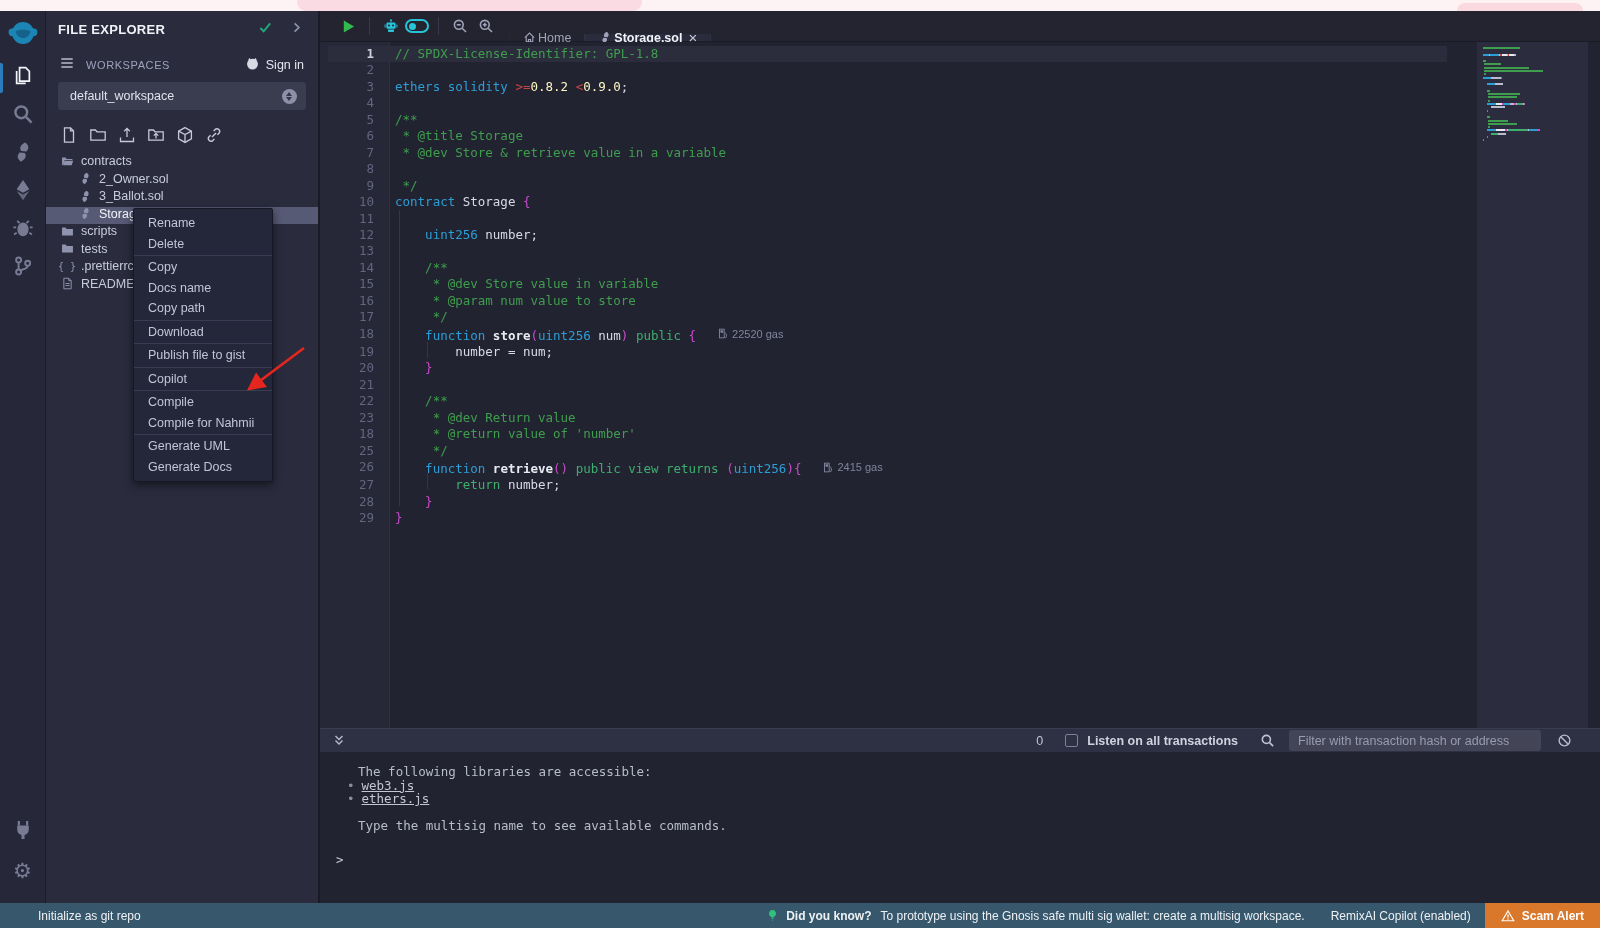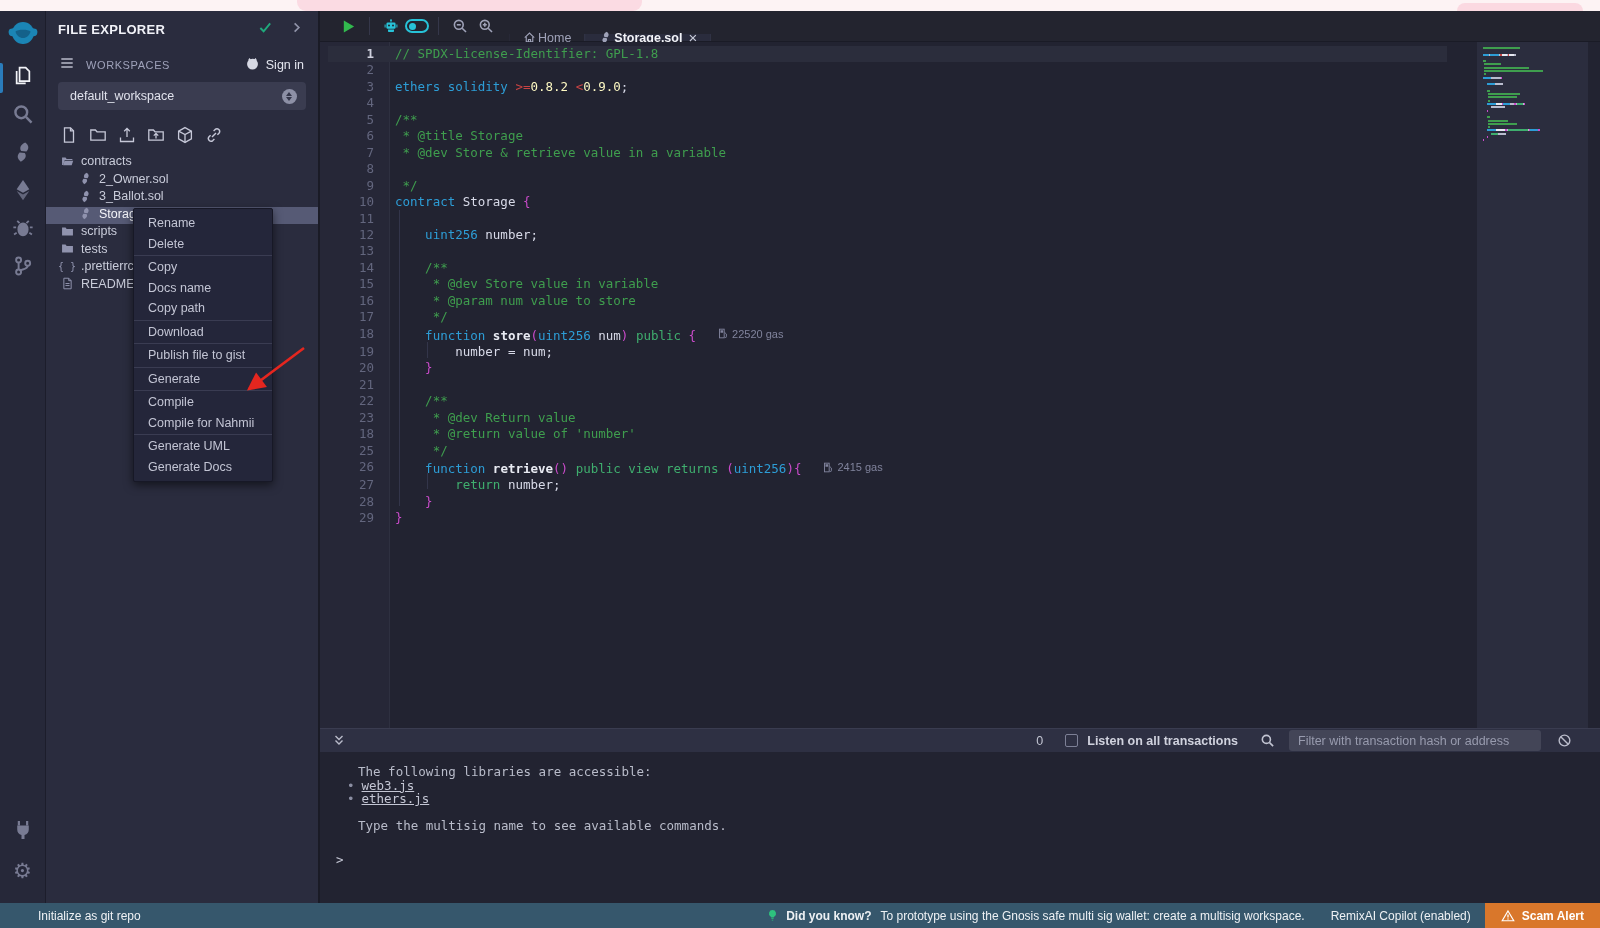--- a/index.html
+++ b/index.html
@@ -380,21 +380,21 @@
           <div class="cm-item">Delete</div>
           <div class="cm-sep"></div>
           <div class="cm-item">Copy</div>
           <div class="cm-item">Docs name</div>
           <div class="cm-item">Copy path</div>
           <div class="cm-sep"></div>
           <div class="cm-item">Download</div>
           <div class="cm-sep"></div>
           <div class="cm-item">Publish file to gist</div>
           <div class="cm-sep"></div>
-          <div class="cm-item">Generate</div>
+          <div class="cm-item">Copilot</div>
           <div class="cm-sep"></div>
           <div class="cm-item">Compile</div>
           <div class="cm-item">Compile for Nahmii</div>
           <div class="cm-sep"></div>
           <div class="cm-item">Generate UML</div>
           <div class="cm-item">Generate Docs</div>
         </div>
     </section>
 
     <section id="main">

